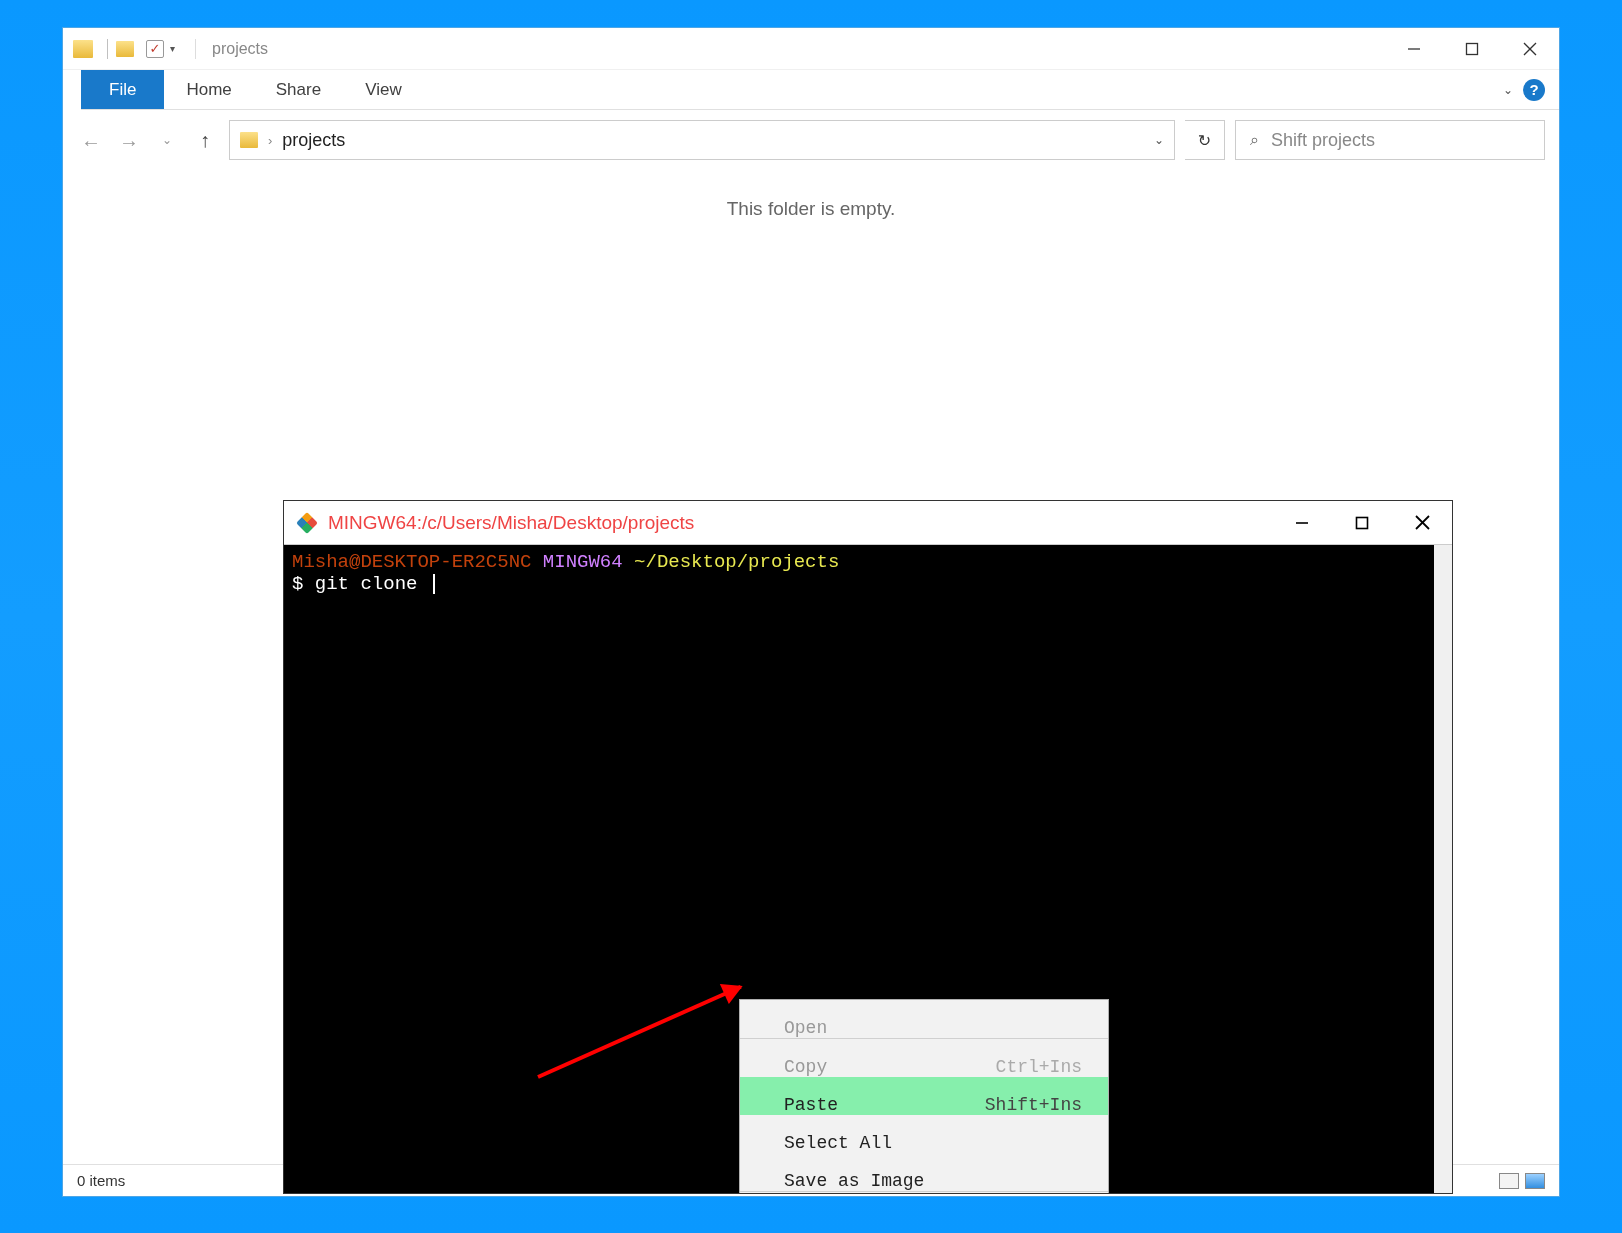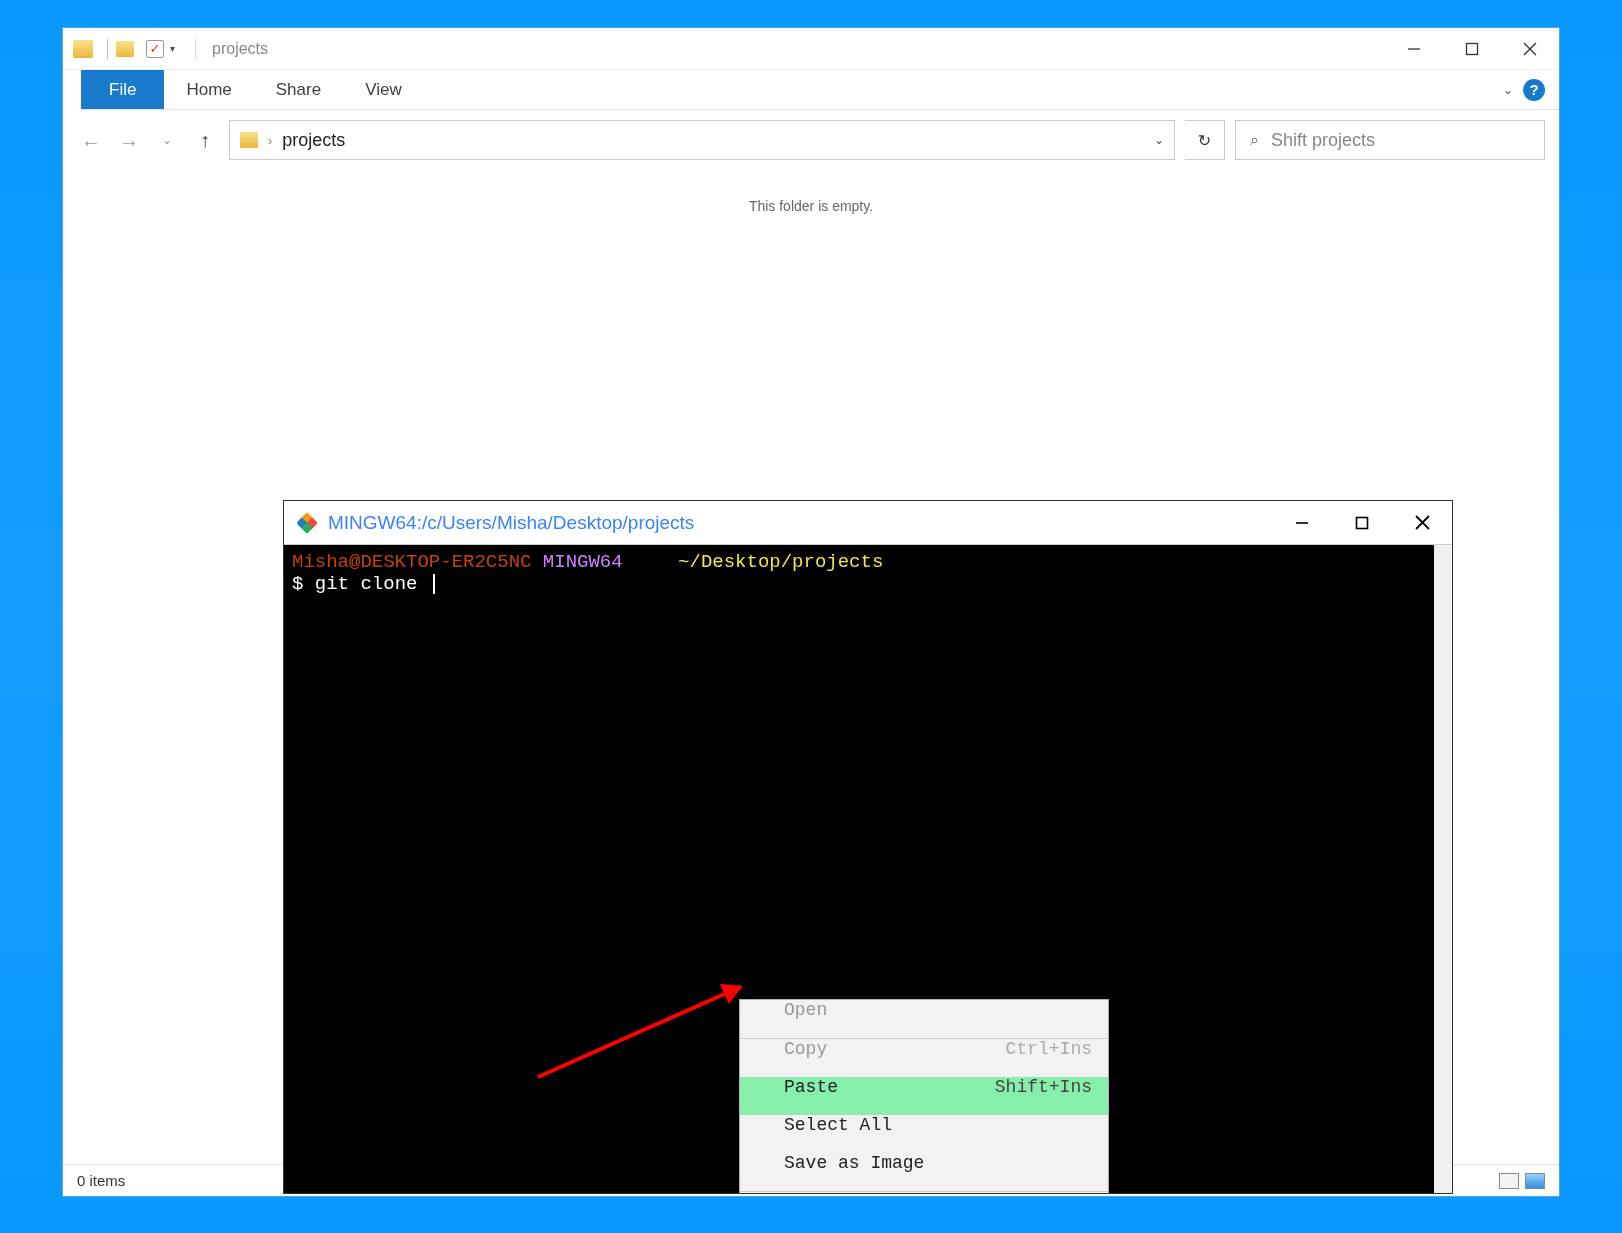--- a/index.html
+++ b/index.html
@@ -99,21 +99,21 @@
       display:flex; align-items:center; padding:0 14px; gap:12px;
       color:#888; font-size:18px;
     }
     .search-icon { color:#666; font-size:16px;}
     
     .explorer-body {
       flex:1; position:relative; background:#fff;
     }
     .empty-msg {
       position:absolute; left:50%; transform:translateX(-50%);
-      top:28px; color:#666; font-size:14px;
+      top:28px; color:#666; font-size:19px;
     }
     
     .statusbar {
       height:32px; border-top:1px solid #e0e0e0;
       display:flex; align-items:center; padding:0 14px; font-size:15px; color:#333;
     }
     .statusbar-right { margin-left:auto; display:flex; gap:6px;}
     .view-icon { width:20px; height:16px; border:1px solid #888; background:#f4f4f4;}
     .view-icon.thumbs { background:linear-gradient(#9bd0ff,#338fe0);}
     
@@ -128,47 +128,47 @@
       display:flex; align-items:center; padding-left:12px;
     }
     .git-icon {
       width:22px; height:22px; position:relative; margin-right:10px;
     }
     .git-icon::before {
       content:""; position:absolute; inset:0;
       background: conic-gradient(#e74c3c 0 90deg,#27ae60 90deg 180deg,#2980b9 180deg 270deg,#f39c12 270deg 360deg);
       border-radius:3px; transform:rotate(45deg) scale(0.7);
     }
-    .term-title { font-size:19px; color:#3b82f6;}
+    .term-title { font-size:19px; color:#ef4444;}
     .term-controls { margin-left:auto; display:flex; height:100%;}
     .term-controls .win-btn { width:60px;}
     .term-body {
       flex:1; background:#000; position:relative;
       font-family: "Consolas","Courier New",monospace;
       font-size:19px; padding:6px 8px; overflow:hidden;
       border-right:18px solid #f0f0f0;
     }
     .term-scroll-up, .term-scroll-down {
       position:absolute; right:-16px; width:14px; height:14px;
       color:#888; font-size:11px; text-align:center;
     }
     .term-scroll-up{top:2px;} .term-scroll-down{bottom:2px;}
-    .t-user{color:#c2410c;} .t-env{color:#d080ff;} .t-path{color:#e8e850;margin-left:44px;}
+    .t-user{color:#c2410c;} .t-env{color:#d080ff;} .t-path{color:#e8e850;}
     .t-prompt{color:#fff;} .t-cmd{color:#fff;}
     .t-cursor{display:inline-block; width:2px; height:20px; background:#fff; vertical-align:middle; margin-left:4px;}
     
     .ctxmenu {
       position:absolute; left:455px; top:454px;
       width:370px; background:#f2f2f2; border:1px solid #b0b0b0;
       font-size:18px; color:#222;
       box-shadow: 2px 3px 6px rgba(0,0,0,0.2);
     }
     .ctx-item {
-      height:38px; display:flex; align-items:flex-start;
-      padding-left:44px; padding-right:16px; position:relative;
+      height:38px; display:flex; align-items:flex-end;
+      padding-left:44px; padding-right:26px; position:relative;
     }
     .ctx-item.disabled { color:#999;}
     .ctx-item.highlighted { background:#86efac;}
     .ctx-shortcut { margin-left:auto; color:#444;}
     .ctx-item.disabled .ctx-shortcut{color:#aaa;}
     .ctx-sep { height:1px; background:#d0d0d0; margin:0;}
     
     .arrow {
       position:absolute; left:254px; top:530px;
       width:222px; height:4px; background:#ff0000;

